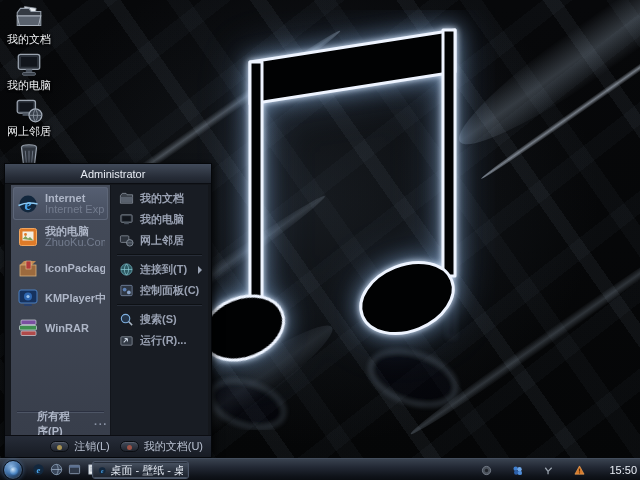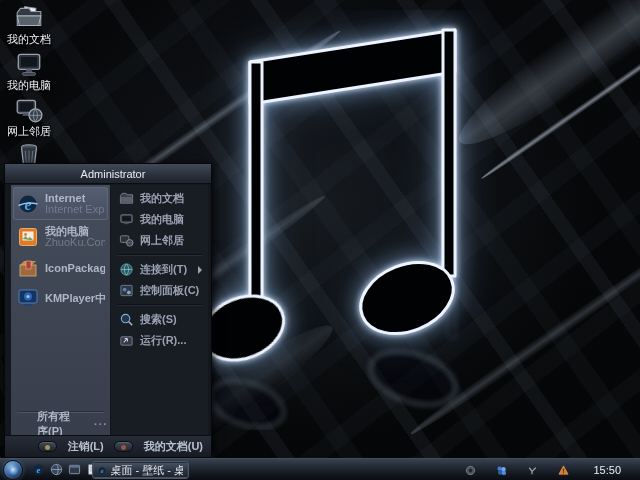--- a/index.html
+++ b/index.html
@@ -70,21 +70,21 @@
   .smr-item .lbl { color:#99a1b2; font-weight:bold; white-space:nowrap; }
   .sm-sep-r { border-top:1px solid #0d1014; border-bottom:1px solid #272d38; margin:3px 6px; }
   .submenu-arrow { position:absolute; right:6px; width:0; height:0; border-left:4px solid #9aa3b4; border-top:4px solid transparent; border-bottom:4px solid transparent; }
 
   .sm-footer {
     position:absolute; left:0; right:0; bottom:0; height:22px;
     background:linear-gradient(#262c38,#171b23);
     border-top:1px solid #0b0d12;
     display:flex; align-items:center; justify-content:flex-end; gap:10px; padding-right:8px;
   }
-  .sm-fbtn { display:flex; align-items:center; gap:11px; color:#b9c1d1; font-weight:bold; }
+  .sm-fbtn { display:flex; align-items:center; gap:5px; color:#b9c1d1; font-weight:normal; }
   .pill { width:19px; height:11px; border-radius:6px; border:1px solid #0a0d12;
           background:linear-gradient(#434b5a,#20252e); box-shadow:inset 0 1px 0 rgba(255,255,255,0.12); position:relative; }
   .pill::after { content:""; position:absolute; left:6px; top:3px; width:5px; height:5px; border-radius:50%; }
   .pill.logoff::after { background:#a79253; }
   .pill.shutdown::after { background:#9c5247; }
 
   
   #taskbar {
     position:absolute; left:0; bottom:0; width:640px; height:22px; z-index:20;
     background:linear-gradient(#39424f,#222834 40%,#10141b 80%,#0a0d12);
@@ -100,21 +100,21 @@
     background:radial-gradient(circle at 35% 30%, #cfe4f7, #4b86c4 60%, #1d3b5e); }
   .qlaunch { position:absolute; left:32px; top:4px; display:flex; gap:5px; align-items:center; }
   .ql-ic { width:13px; height:13px; display:block; }
   .task-btn {
     position:absolute; left:93px; top:3px; width:95px; height:16px;
     background:linear-gradient(#46505f,#2b3340 55%,#1d232d);
     border:1px solid #57627526; outline:1px solid #4a5466; border-radius:2px;
     display:flex; align-items:center; gap:4px; padding:0 4px; color:#e3e9f2;
   }
   .task-btn .t { overflow:hidden; white-space:nowrap; }
-  .tray { position:absolute; right:19px; top:3px; height:16px; display:flex; align-items:center; gap:20px; }
+  .tray { position:absolute; right:3px; top:3px; height:16px; display:flex; align-items:center; gap:20px; }
   .tray-ic { width:11px; height:11px; display:block; }
   .clock { color:#e8edf5; margin-left:4px; }
 </style>
 </head>
 <body>
 
 <div id="screen">
 
   <div class="wallpaper">
     <div class="streak s1"></div>
@@ -227,20 +227,30 @@
             <rect x="3" y="4" width="18" height="13" rx="2" fill="#16325e" stroke="#4a7fc0" stroke-width="1"></rect>
             <circle cx="12" cy="10.5" r="4" fill="#2e66b0"></circle>
             <circle cx="12" cy="10.5" r="1.6" fill="#9cc4ee"></circle>
             <rect x="8" y="18" width="8" height="2" rx="1" fill="#27406e"></rect>
           </svg>
           <div class="sml-txt">
             <div class="sml-title">KMPlayer中文版</div>
           </div>
         </div>
 
+        <div class="sml-item">
+          <svg class="ic" viewBox="0 0 24 24">
+            <rect x="5" y="4" width="15" height="4.5" rx="1" fill="#7a4fa0" stroke="#cfd5dc" stroke-width="0.7"></rect>
+            <rect x="3.5" y="9.5" width="17" height="4.5" rx="1" fill="#3f8f4f" stroke="#cfd5dc" stroke-width="0.7"></rect>
+            <rect x="5" y="15" width="15" height="4.5" rx="1" fill="#b04a4a" stroke="#cfd5dc" stroke-width="0.7"></rect>
+          </svg>
+          <div class="sml-txt">
+            <div class="sml-title">WinRAR</div>
+          </div>
+        </div>
 
 
         <div class="sm-allprog">
           <div class="sm-sep-l"></div>
           <div class="allprog-row">
             <span>所有程序(P)</span>
             <span class="allprog-more">···</span>
           </div>
         </div>
       </div>

